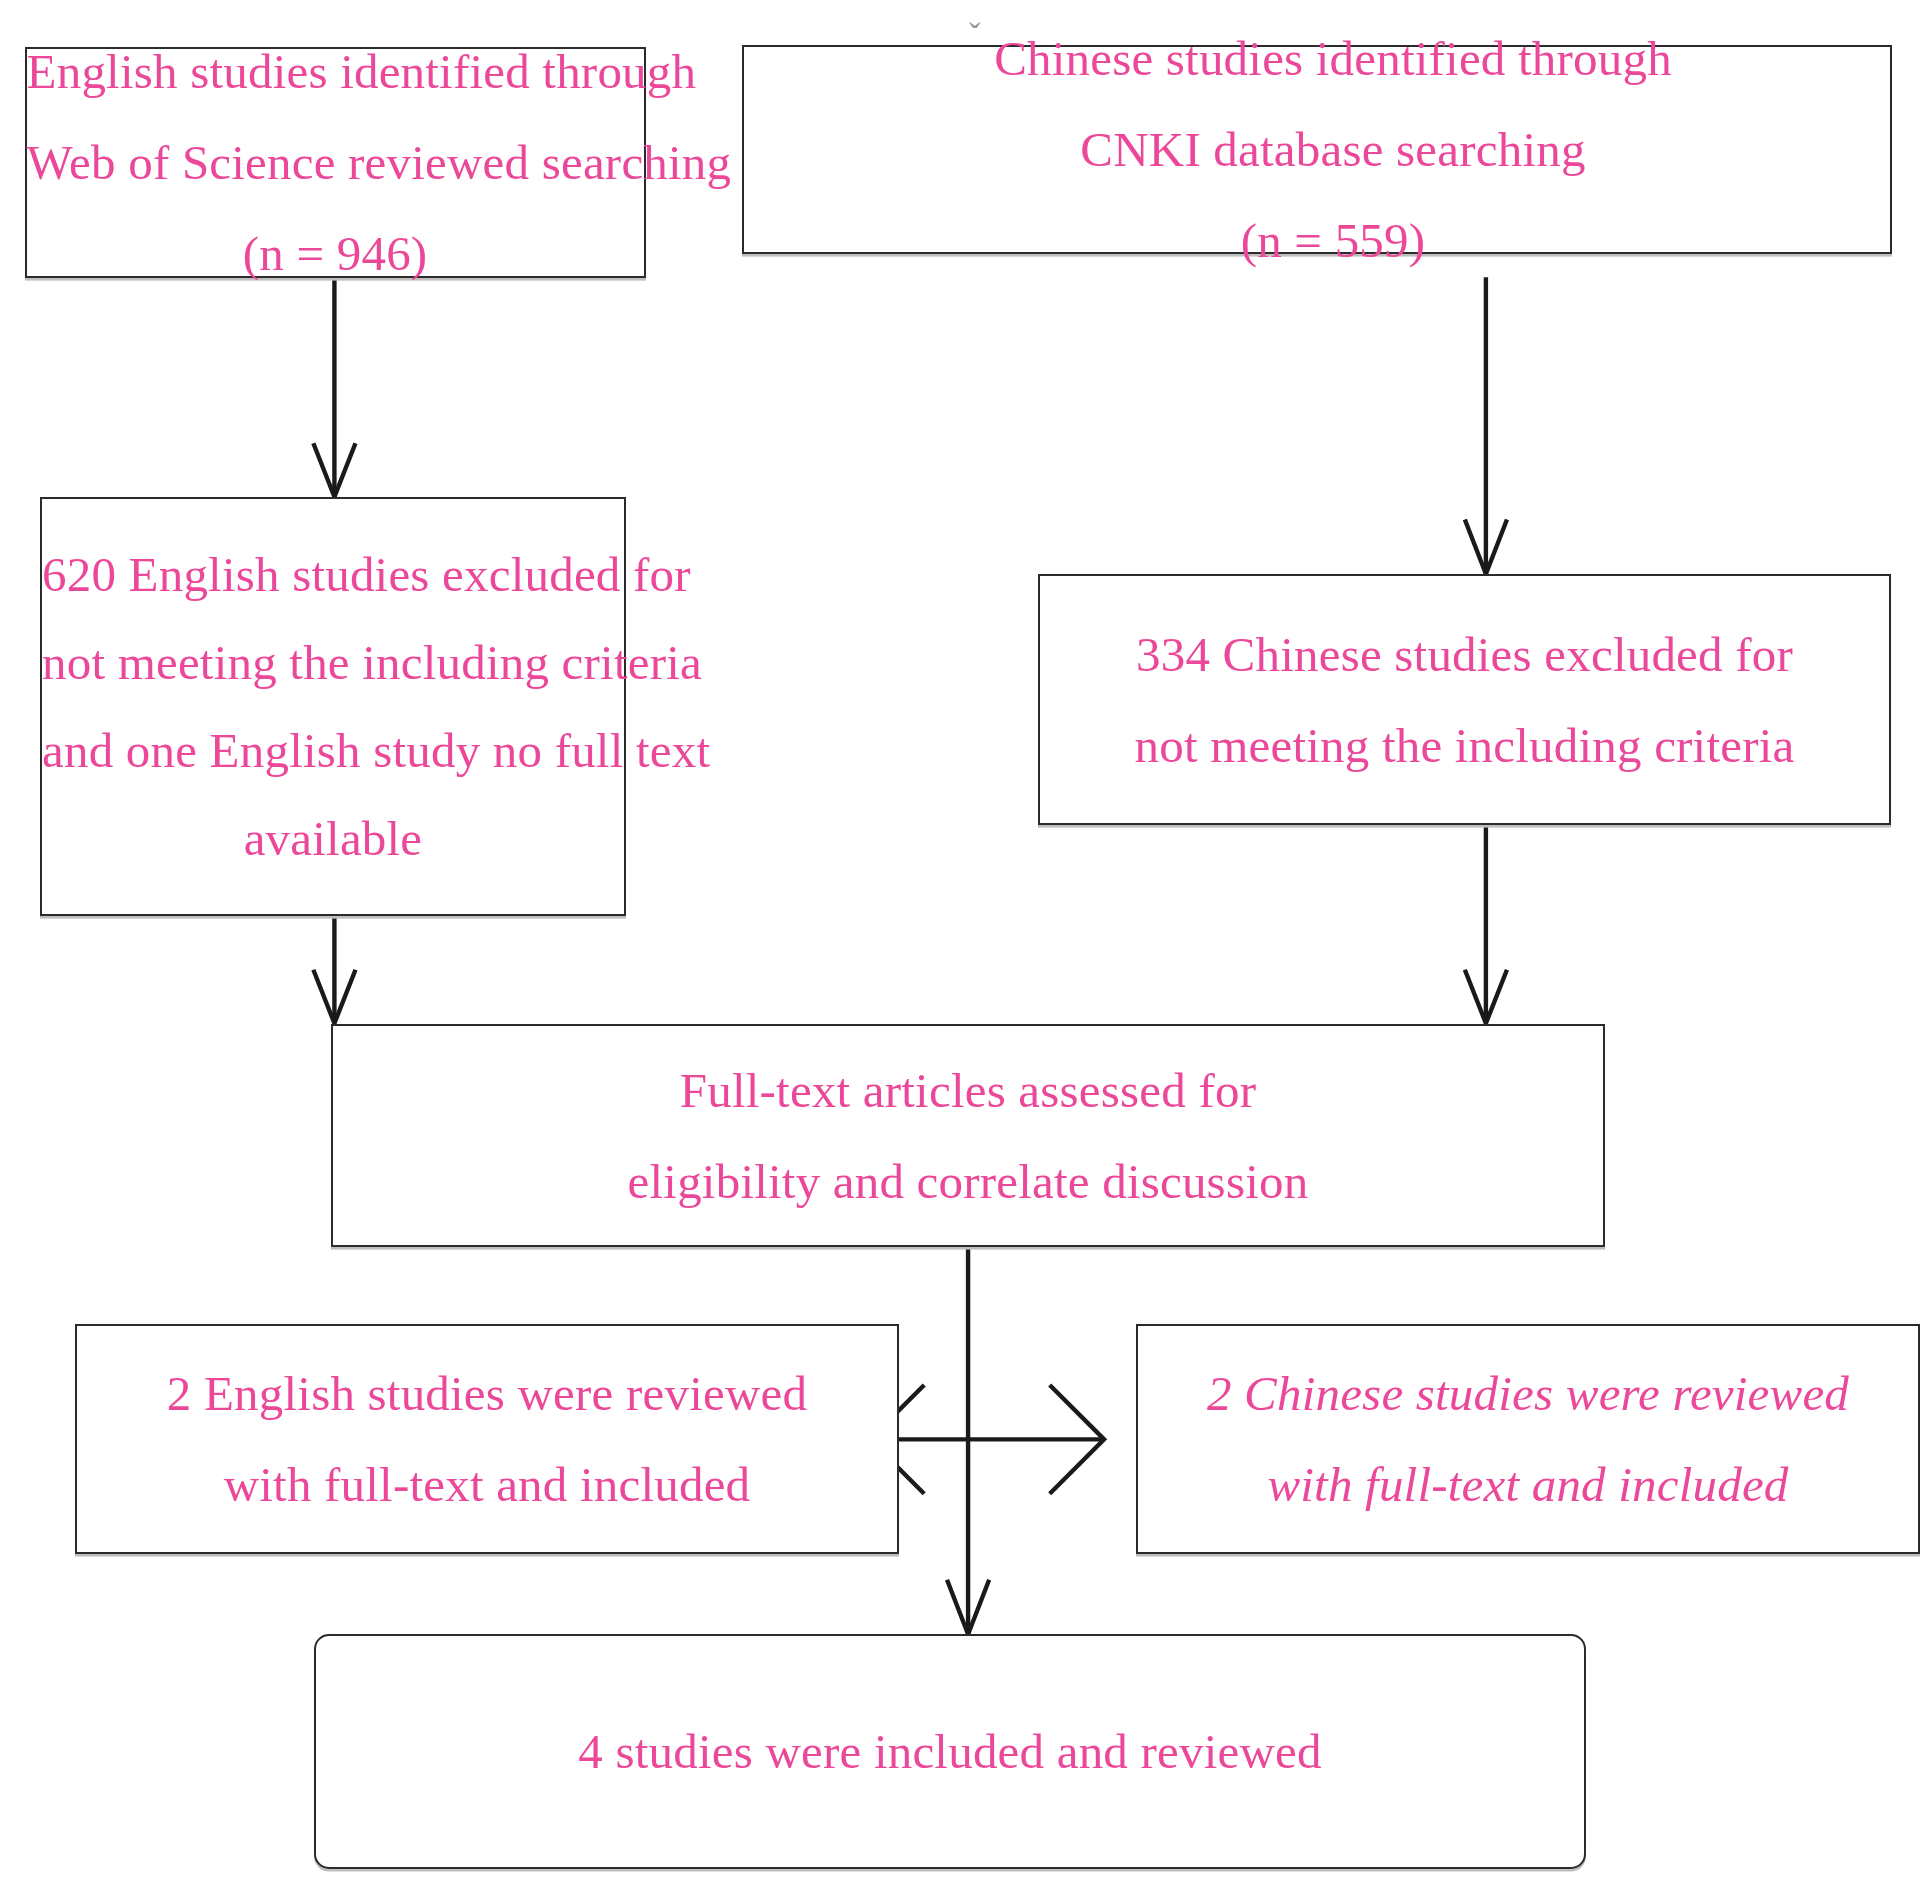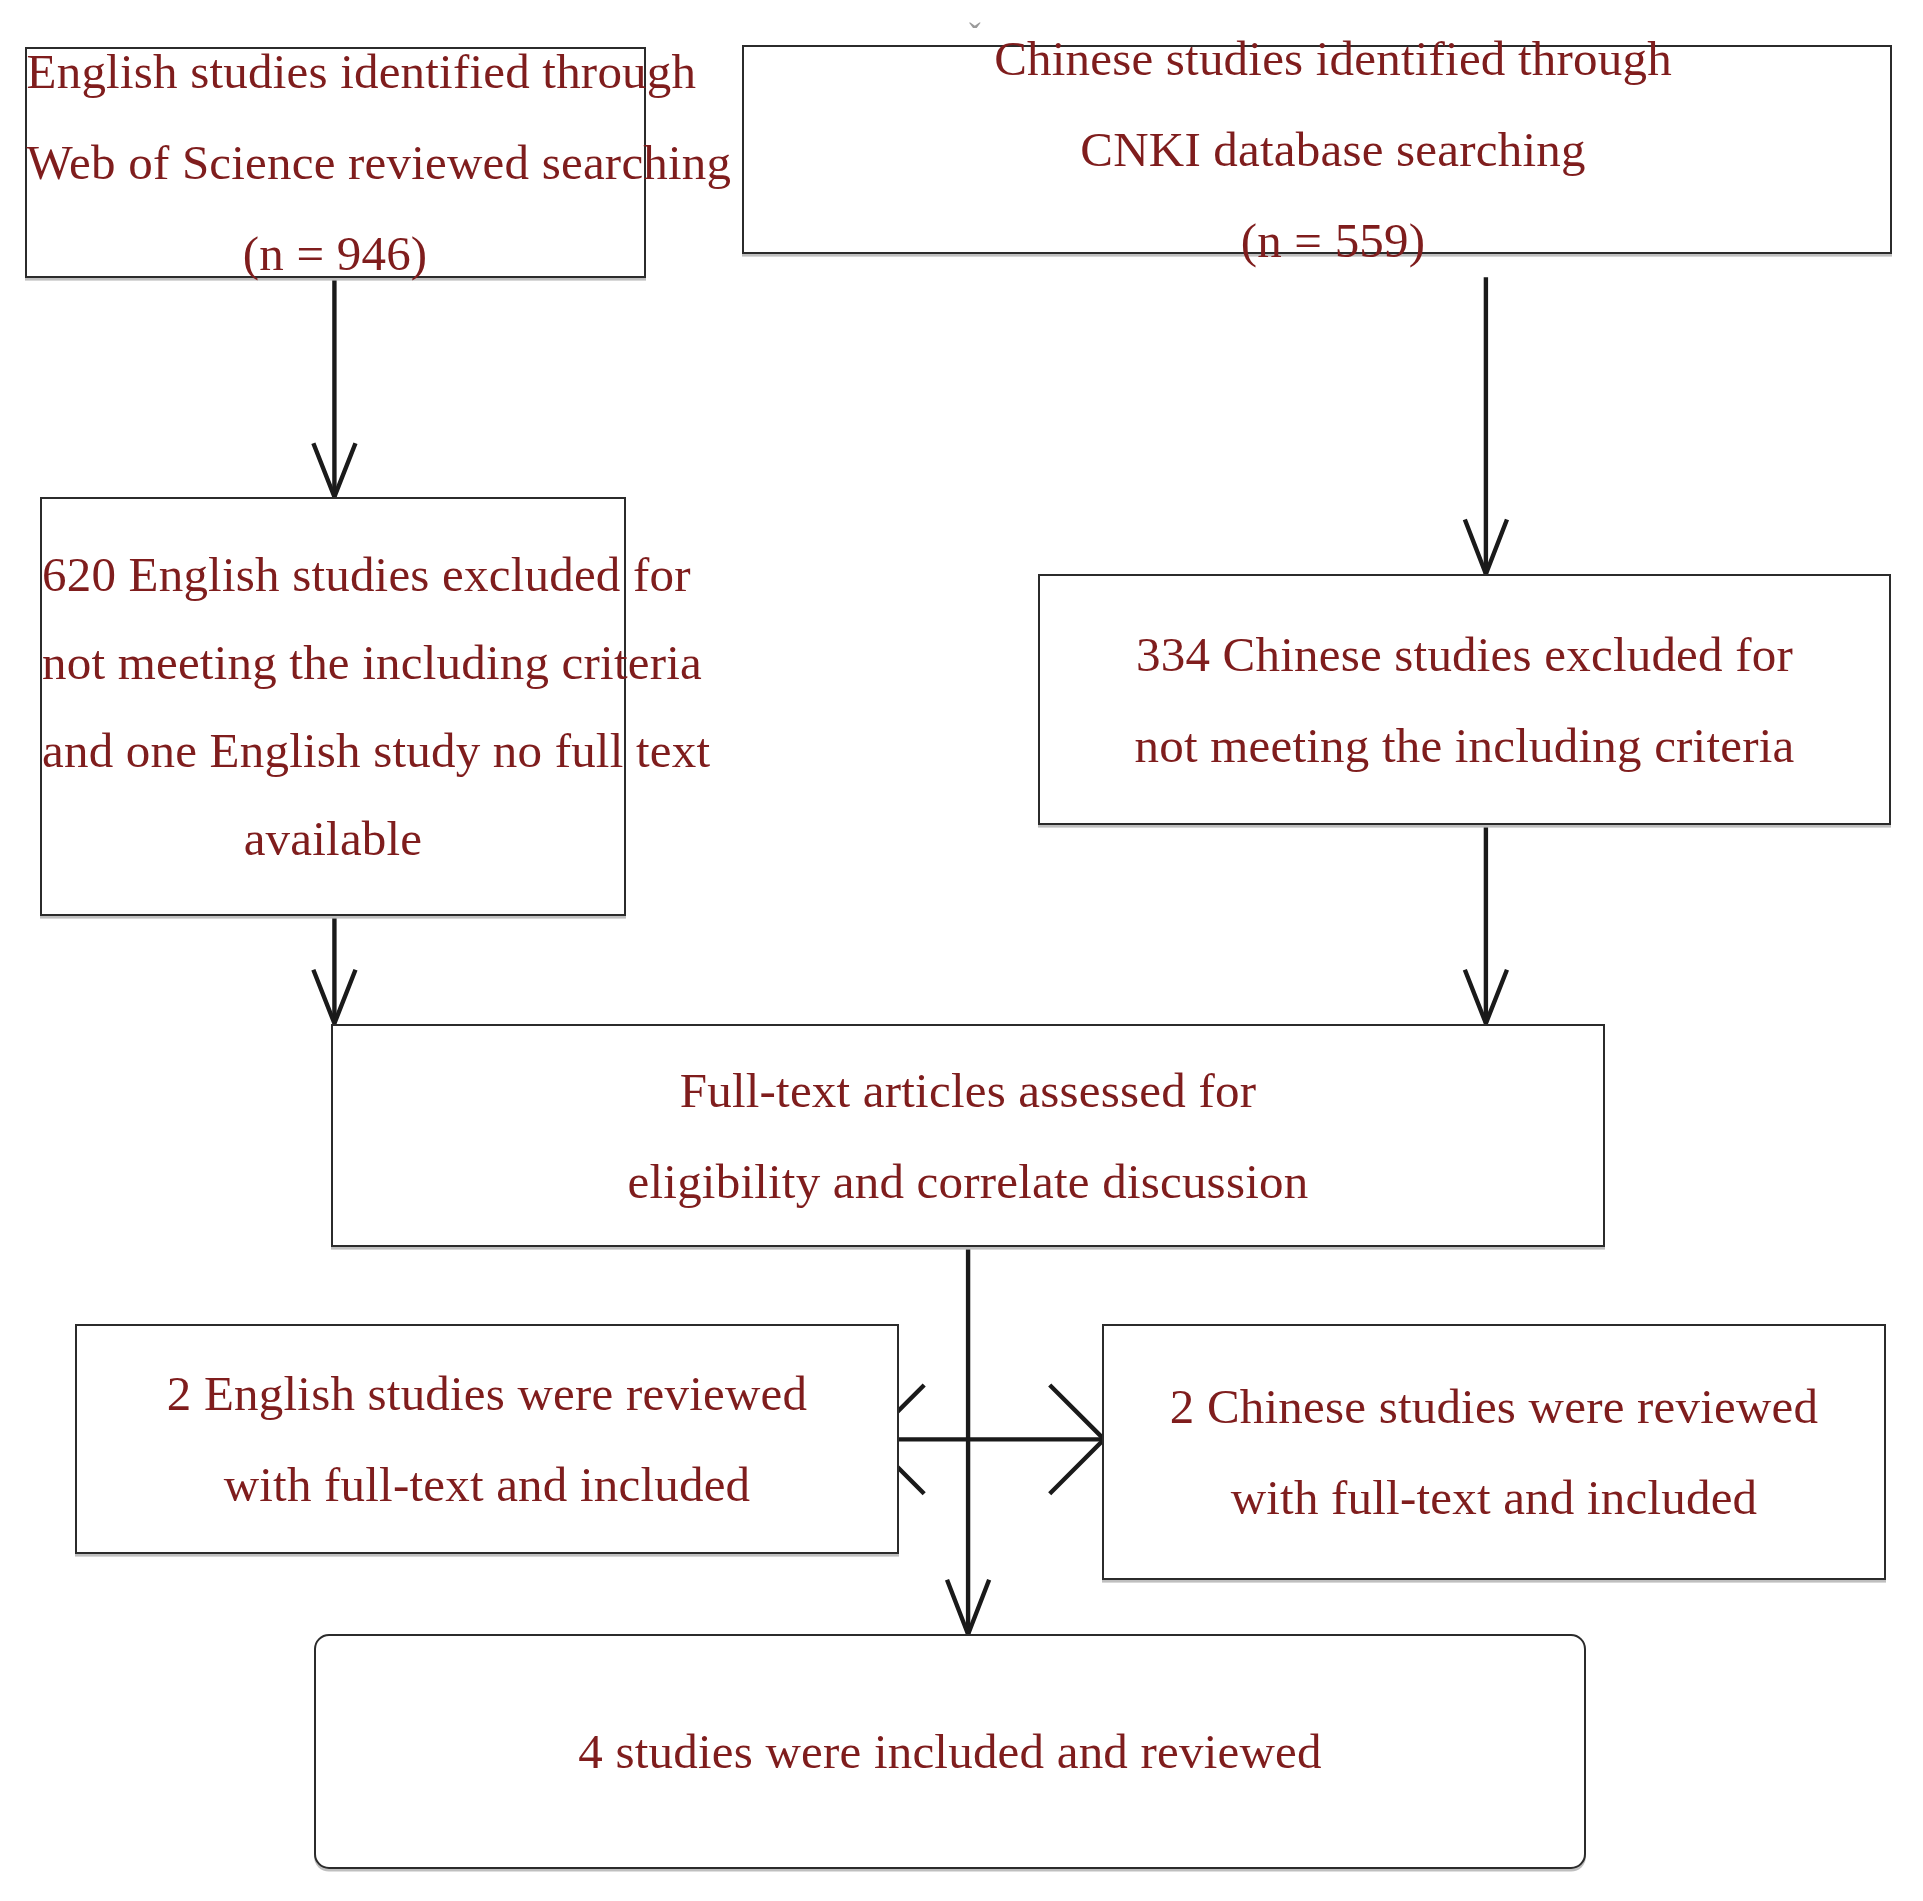--- a/index.html
+++ b/index.html
@@ -20,21 +20,21 @@
     position: absolute;
     box-sizing: border-box;
     background: #ffffff;
     border: 2.6px solid #2b2b2b;
     box-shadow: 0 2.6px 0 0 #bfbfbf;
     display: flex;
     flex-direction: column;
     align-items: center;
     justify-content: center;
     text-align: center;
-    color: #7f1d1d;
+    color: #ec4899;
     font-size: 49px;
     line-height: 1.0;
     letter-spacing: 0.2px;
   }
   .flow-box .line {
     display: block;
     width: 100%;
     padding: 0;
     margin: 0;
     white-space: nowrap;
@@ -134,21 +134,21 @@
   <div class="flow-box spaced" style="left:331px; top:1024px; width:1274px; height:223px;">
     <span class="line">Full-text articles assessed for</span>
     <span class="line">eligibility and correlate discussion</span>
   </div>
 
   <div class="flow-box spaced" style="left:47px; top:1324px; width:824px; height:230px;margin-left:28px;">
     <span class="line">2 English studies were reviewed</span>
     <span class="line">with full-text and included</span>
   </div>
 
-  <div class="flow-box spaced" style="left:1102px; top:1324px; width:784px; height:256px;">
+  <div class="flow-box spaced" style="left:1136px; top:1324px; width:784px; height:230px;font-style:italic;">
     <span class="line">2 Chinese studies were reviewed</span>
     <span class="line">with full-text and included</span>
   </div>
 
   <div class="flow-box" style="left:314px; top:1634px; width:1272px; height:235px;border-radius:15px;">
     <span class="line">4 studies were included and reviewed</span>
   </div>
 
 </div>
 

